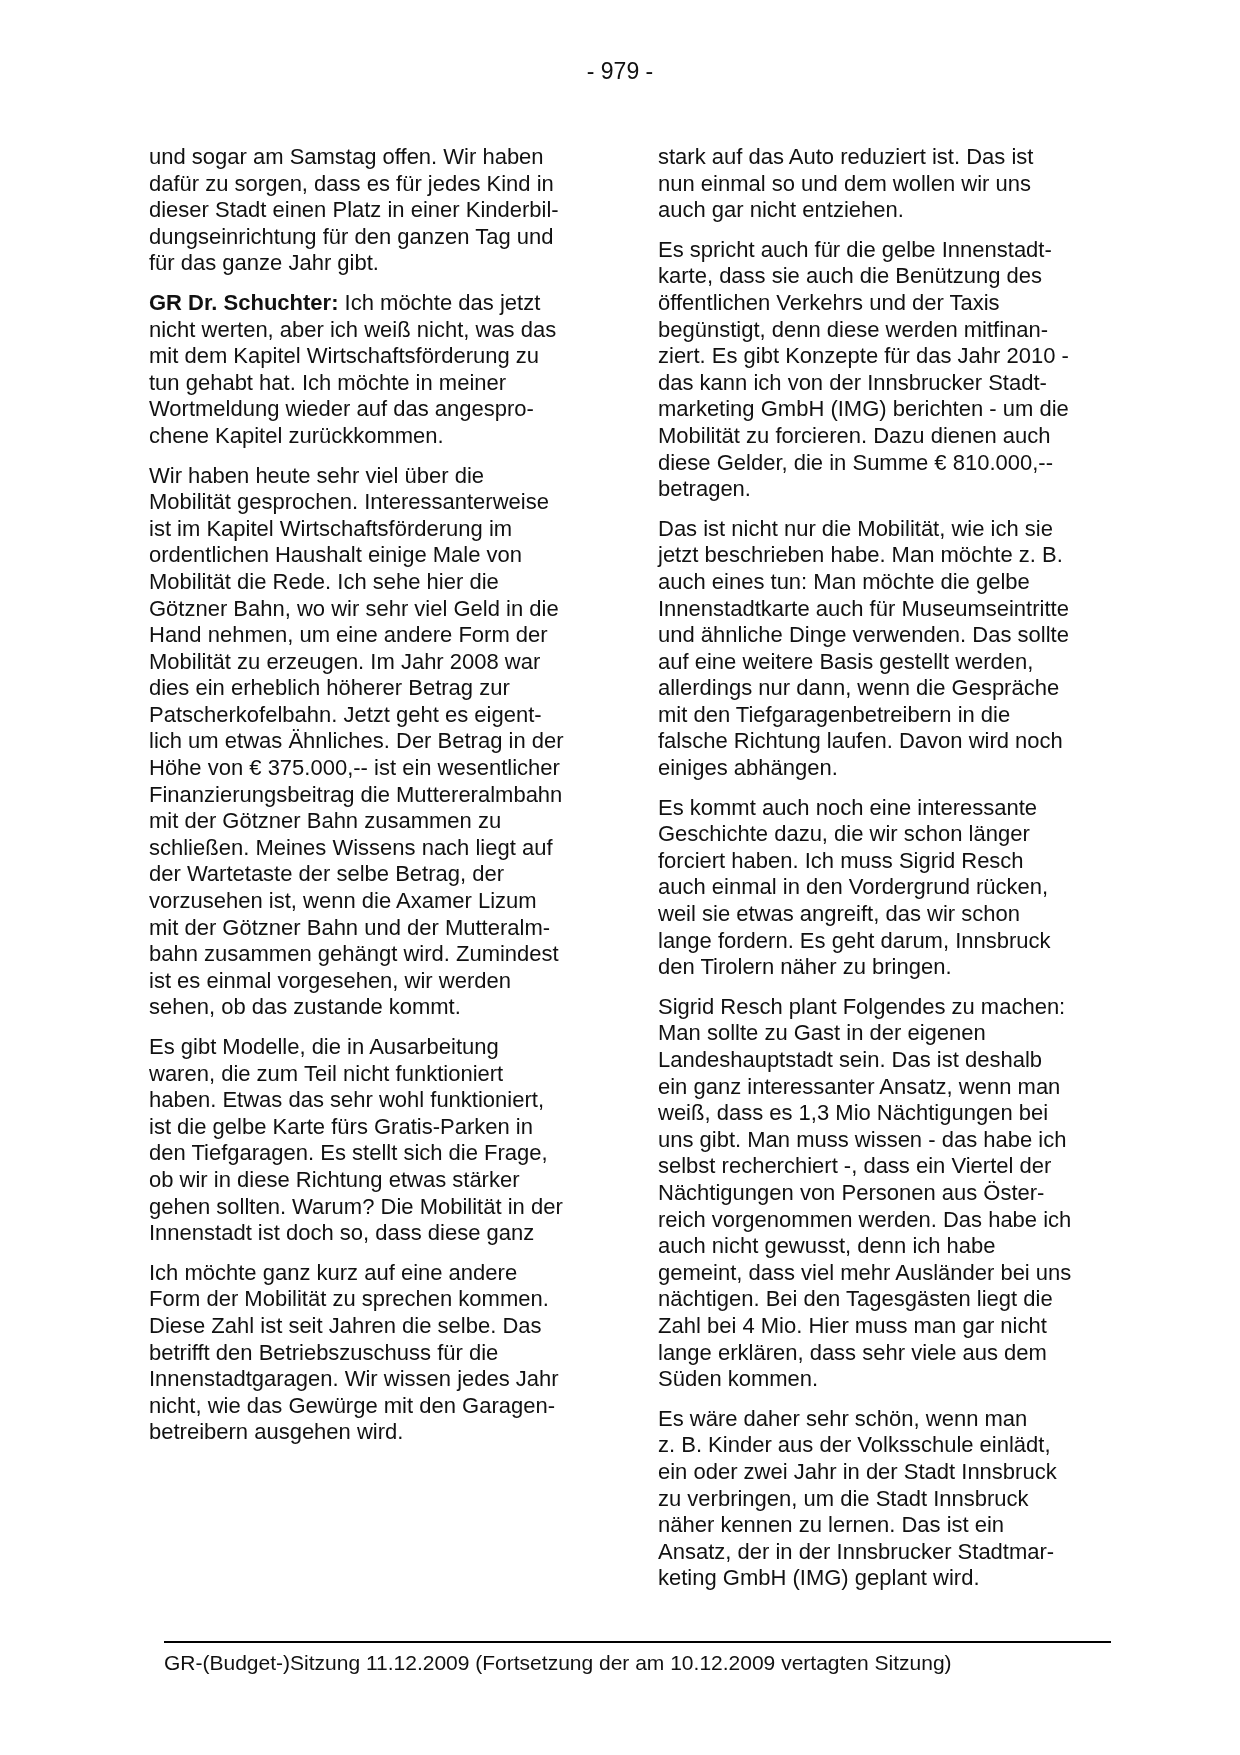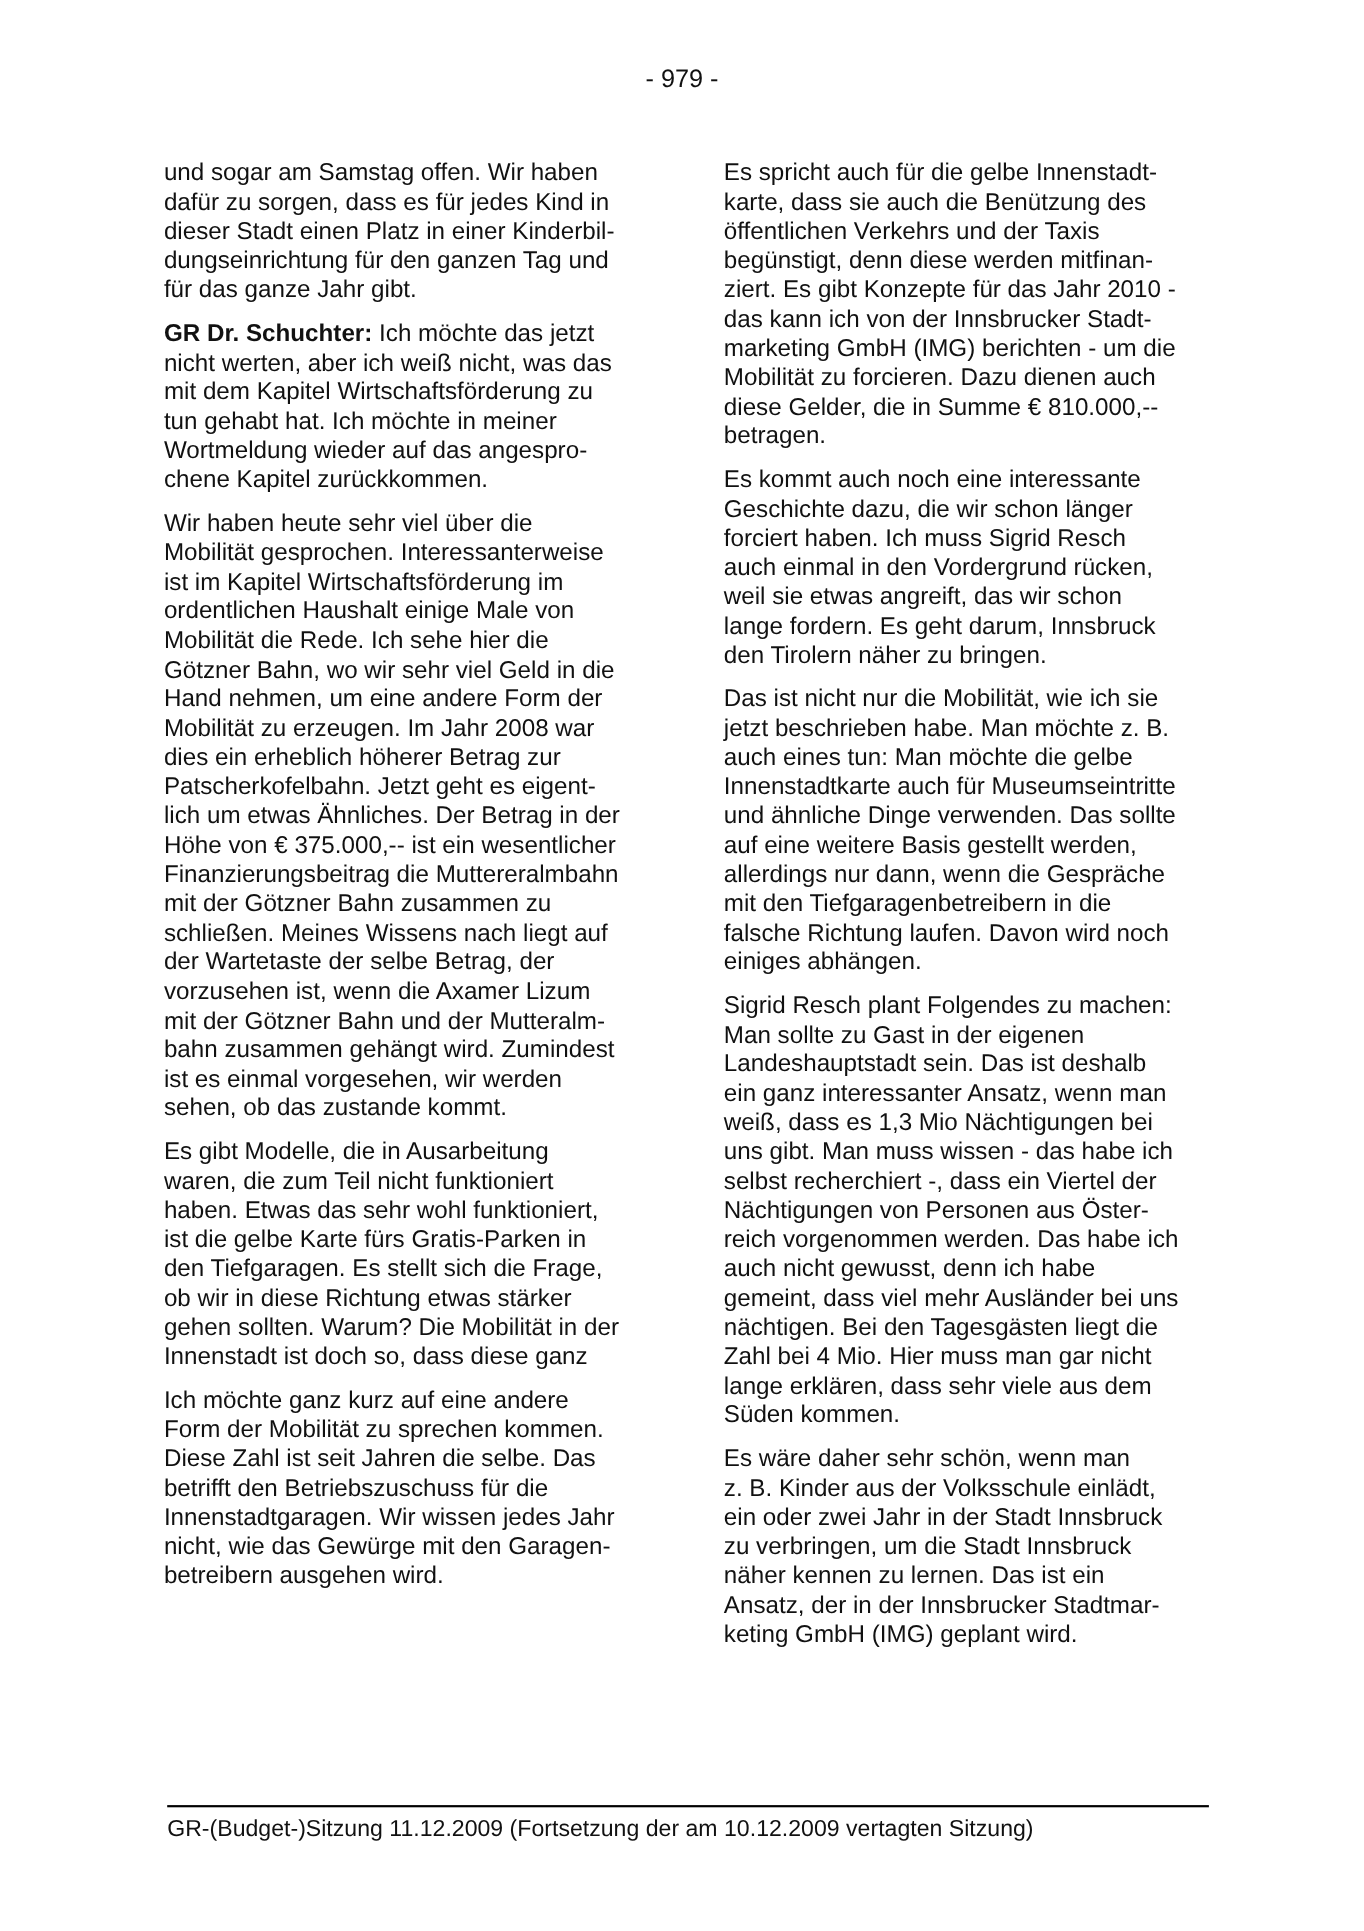--- a/index.html
+++ b/index.html
@@ -40,21 +40,21 @@
   .col.left  { width: 457px; margin-right: 52px; }
   .col.right { width: 461px; }
   .col p {
     margin: 0 0 13px 0;
     white-space: pre-line;
   }
   .col p:last-child { margin-bottom: 0; }
   .speaker { font-weight: bold; }
   .footer {
     position: absolute;
-    left: 152px;
+    left: 164px;
     top: 1641px;
     width: 947px;
     border-top: 2px solid #000000;
     padding-top: 7px;
     font-size: 21px;
     line-height: 25px;
     color: #111111;
   }
 </style>
 </head>
@@ -110,47 +110,50 @@
       <p>Ich möchte ganz kurz auf eine andere
 Form der Mobilität zu sprechen kommen.
 Diese Zahl ist seit Jahren die selbe. Das
 betrifft den Betriebszuschuss für die
 Innenstadtgaragen. Wir wissen jedes Jahr
 nicht, wie das Gewürge mit den Garagen-
 betreibern ausgehen wird.</p>
     </div>
 
     <div class="col right">
+      <p>stark auf das Auto reduziert ist. Das ist
+nun einmal so und dem wollen wir uns
+auch gar nicht entziehen.</p>
       <p>Es spricht auch für die gelbe Innenstadt-
 karte, dass sie auch die Benützung des
 öffentlichen Verkehrs und der Taxis
 begünstigt, denn diese werden mitfinan-
 ziert. Es gibt Konzepte für das Jahr 2010 -
 das kann ich von der Innsbrucker Stadt-
 marketing GmbH (IMG) berichten - um die
 Mobilität zu forcieren. Dazu dienen auch
 diese Gelder, die in Summe € 810.000,--
 betragen.</p>
-      <p>Es kommt auch noch eine interessante
-Geschichte dazu, die wir schon länger
-forciert haben. Ich muss Sigrid Resch
-auch einmal in den Vordergrund rücken,
-weil sie etwas angreift, das wir schon
-lange fordern. Es geht darum, Innsbruck
-den Tirolern näher zu bringen.</p>
       <p>Das ist nicht nur die Mobilität, wie ich sie
 jetzt beschrieben habe. Man möchte z. B.
 auch eines tun: Man möchte die gelbe
 Innenstadtkarte auch für Museumseintritte
 und ähnliche Dinge verwenden. Das sollte
 auf eine weitere Basis gestellt werden,
 allerdings nur dann, wenn die Gespräche
 mit den Tiefgaragenbetreibern in die
 falsche Richtung laufen. Davon wird noch
 einiges abhängen.</p>
+      <p>Es kommt auch noch eine interessante
+Geschichte dazu, die wir schon länger
+forciert haben. Ich muss Sigrid Resch
+auch einmal in den Vordergrund rücken,
+weil sie etwas angreift, das wir schon
+lange fordern. Es geht darum, Innsbruck
+den Tirolern näher zu bringen.</p>
       <p>Sigrid Resch plant Folgendes zu machen:
 Man sollte zu Gast in der eigenen
 Landeshauptstadt sein. Das ist deshalb
 ein ganz interessanter Ansatz, wenn man
 weiß, dass es 1,3 Mio Nächtigungen bei
 uns gibt. Man muss wissen - das habe ich
 selbst recherchiert -, dass ein Viertel der
 Nächtigungen von Personen aus Öster-
 reich vorgenommen werden. Das habe ich
 auch nicht gewusst, denn ich habe

